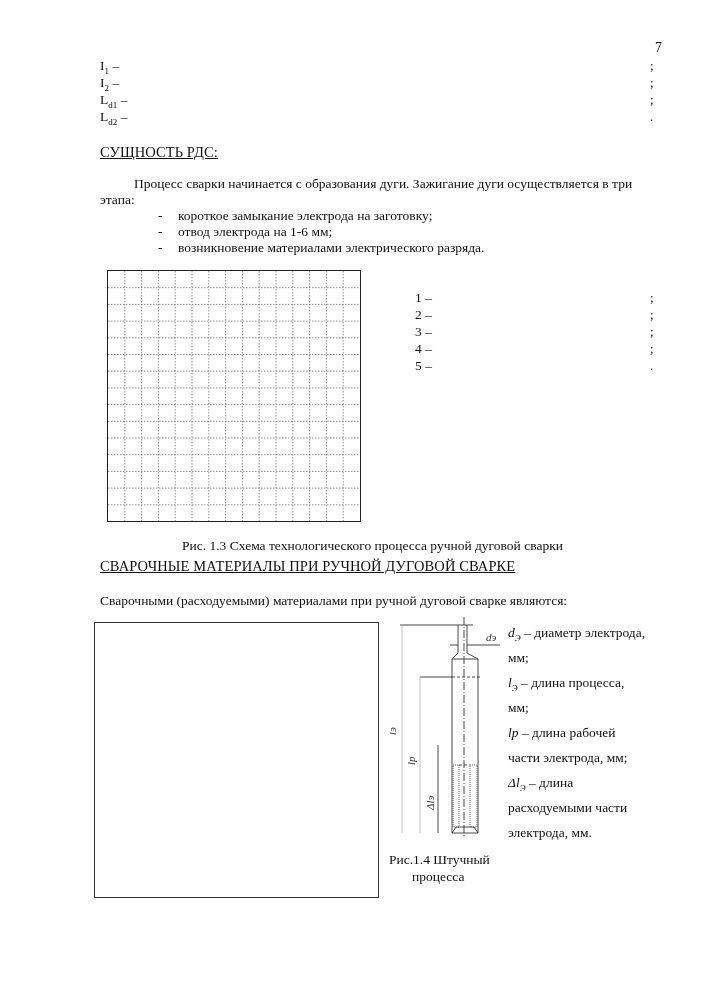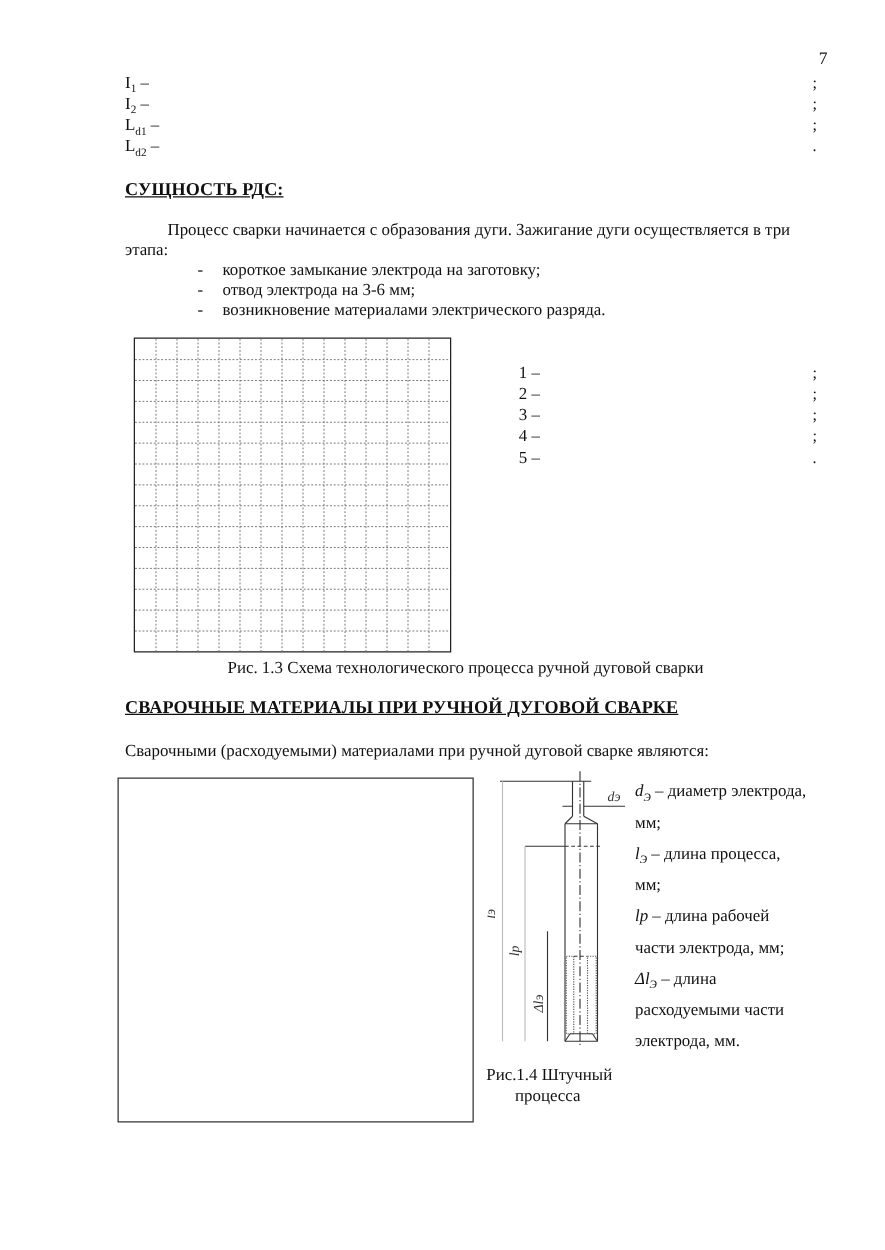--- a/index.html
+++ b/index.html
@@ -5,21 +5,21 @@
   html, body { margin: 0; padding: 0; background: #ffffff; }
   body {
     width: 708px; height: 1000px; position: relative; overflow: hidden;
     font-family: "Liberation Serif", serif; color: #111; font-size: 13.5px;
   }
   .abs { position: absolute; white-space: nowrap; }
   .page-num { left: 655px; top: 40px; font-size: 14px; }
   .var-row { left: 100px; font-size: 13.5px; }
   .var-row sub { font-size: 9px; }
   .semi { left: 650px; font-size: 13px; }
-  .heading { font-weight: bold; text-decoration: underline; font-size: 14.5px; letter-spacing: 0.1px; }
+  .heading { font-weight: normal; text-decoration: underline; font-size: 14.5px; letter-spacing: 0.1px; }
   .para { font-size: 13.5px; }
   .bullet-dash { font-size: 13.5px; }
   .grid-box {
     position: absolute; left: 107px; top: 270px; width: 254px; height: 252px;
     border: 1.5px solid #222; box-sizing: border-box;
     background-image:
       repeating-linear-gradient(to right, transparent 0, transparent 16px, rgba(0,0,0,0) 16px),
       none;
   }
   .grid-box svg { position: absolute; left: 0; top: 0; }
@@ -52,21 +52,21 @@
 <div class="abs semi" style="top:109px">.</div>
 
 <div class="abs heading" style="left:100px; top:144px">СУЩНОСТЬ РДС:</div>
 
 <div class="abs para" style="left:134px; top:176px">Процесс сварки начинается с образования дуги. Зажигание дуги осуществляется в три</div>
 <div class="abs para" style="left:100px; top:192px">этапа:</div>
 
 <div class="abs bullet-dash" style="left:158px; top:208px">-</div>
 <div class="abs para" style="left:178px; top:208px">короткое замыкание электрода на заготовку;</div>
 <div class="abs bullet-dash" style="left:158px; top:224px">-</div>
-<div class="abs para" style="left:178px; top:224px">отвод электрода на 3-6 мм;</div>
+<div class="abs para" style="left:178px; top:224px">отвод электрода на 1-6 мм;</div>
 <div class="abs bullet-dash" style="left:158px; top:240px">-</div>
 <div class="abs para" style="left:178px; top:240px">возникновение материалами электрического разряда.</div>
 
 <div class="grid-box">
   <svg width="252" height="250" viewBox="0 0 252 250">
     <g stroke="#777" stroke-width="0.8" stroke-dasharray="1.5,1.5">
       <line x1="16.8" y1="0" x2="16.8" y2="250"></line>
       <line x1="33.6" y1="0" x2="33.6" y2="250"></line>
       <line x1="50.4" y1="0" x2="50.4" y2="250"></line>
       <line x1="67.2" y1="0" x2="67.2" y2="250"></line>
@@ -102,21 +102,21 @@
 <div class="abs semi" style="top:290px">;</div>
 <div class="abs list-num" style="top:307px">2 –</div>
 <div class="abs semi" style="top:307px">;</div>
 <div class="abs list-num" style="top:324px">3 –</div>
 <div class="abs semi" style="top:324px">;</div>
 <div class="abs list-num" style="top:341px">4 –</div>
 <div class="abs semi" style="top:341px">;</div>
 <div class="abs list-num" style="top:358px">5 –</div>
 <div class="abs semi" style="top:358px">.</div>
 
-<div class="abs caption" style="left:182px; top:526px">Рис. 1.3 Схема технологического процесса ручной дуговой сварки</div>
+<div class="abs caption" style="left:182px; top:538px">Рис. 1.3 Схема технологического процесса ручной дуговой сварки</div>
 
 <div class="abs heading" style="left:100px; top:558px">СВАРОЧНЫЕ МАТЕРИАЛЫ ПРИ РУЧНОЙ ДУГОВОЙ СВАРКЕ</div>
 <div class="abs para" style="left:100px; top:593px">Сварочными (расходуемыми) материалами при ручной дуговой сварке являются:</div>
 
 <div class="empty-box"></div>
 
 <div class="electrode">
   <svg width="115" height="225" viewBox="0 0 115 225">
     <g stroke="#333" fill="none" stroke-width="0.9">
 

